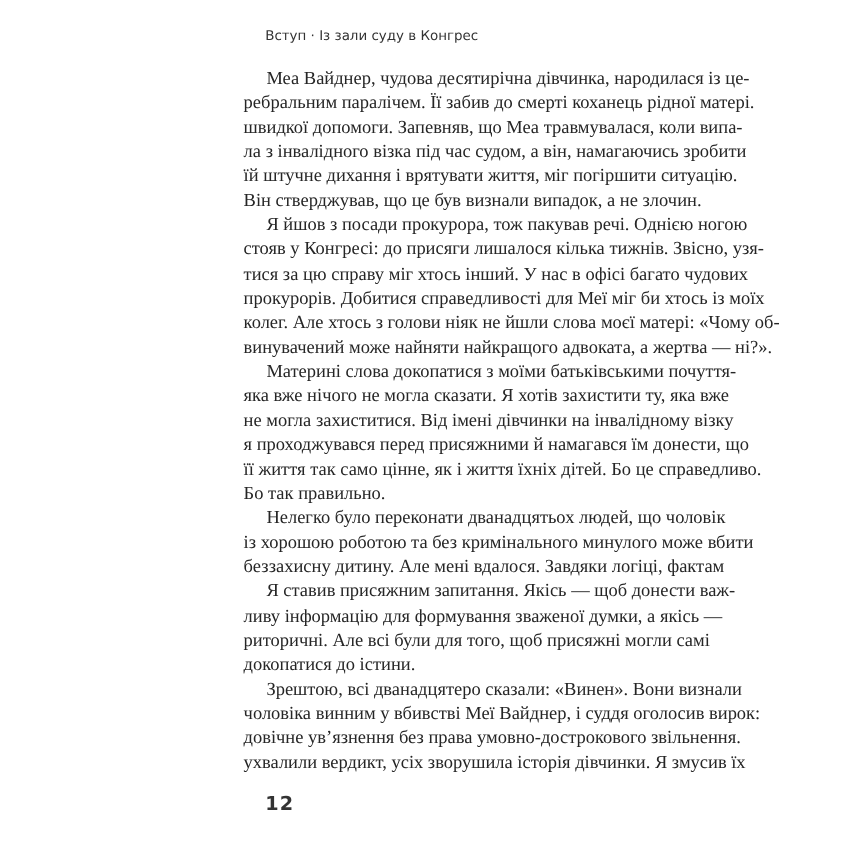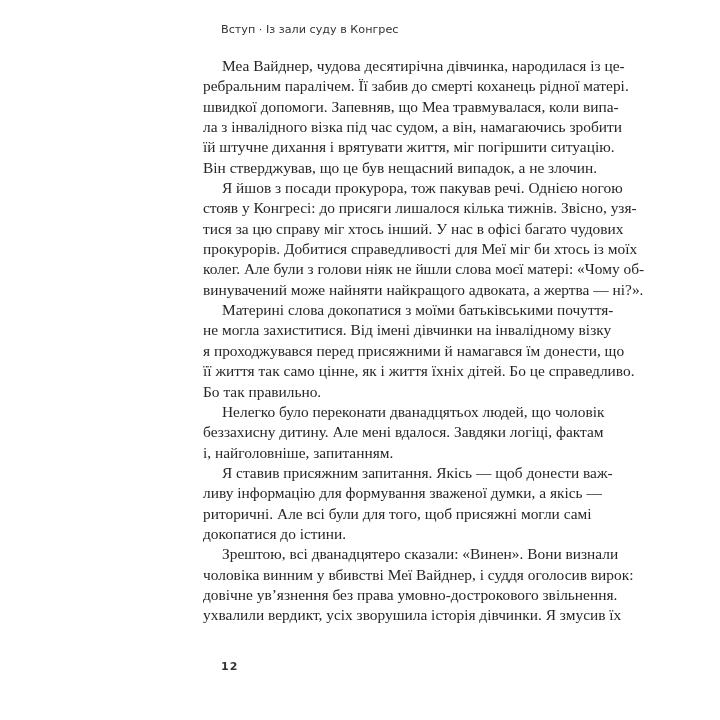--- a/index.html
+++ b/index.html
@@ -14,58 +14,59 @@
       position: absolute; left: 203px; top: 56px; width: 337px;
       font-family: "Liberation Serif", serif; font-size: 15.4px; line-height: 20.35px;
       color: #262626; text-align: justify;
     }
     .body-text p { margin: 0; }
     .line { display: block; white-space: nowrap; text-align: justify; text-align-last: justify; height: 20.35px; overflow: visible; }
     .line.last { text-align-last: left; }
     .line.indent { padding-left: 19px; }
     .folio {
       position: absolute; left: 221px; top: 660px;
-      font-family: "DejaVu Sans", sans-serif; font-weight: bold; font-size: 11px; color: #333;
+      font-family: "DejaVu Sans", sans-serif; font-weight: bold; font-size: 16px; color: #333;
       letter-spacing: 1px;
     }
   </style>
 </head>
 <body>
 
 <div class="page">
   <div class="running-head">Вступ · Із зали суду в Конгрес</div>
 
   <div class="body-text">
     <p>
       <span class="line indent">Меа Вайднер, чудова десятирічна дівчинка, народилася із це-</span>
       <span class="line">ребральним паралічем. Її забив до смерті коханець рідної матері.</span>
       <span class="line">швидкої допомоги. Запевняв, що Меа травмувалася, коли випа-</span>
       <span class="line">ла з інвалідного візка під час судом, а він, намагаючись зробити</span>
       <span class="line">їй штучне дихання і врятувати життя, міг погіршити ситуацію.</span>
-      <span class="line last">Він стверджував, що це був нещасний випадок, а не злочин.</span>
+      <span class="line last">Він стверджував, що це був визнали випадок, а не злочин.</span>
     </p>
     <p>
       <span class="line indent">Я йшов з посади прокурора, тож пакував речі. Однією ногою</span>
       <span class="line">стояв у Конгресі: до присяги лишалося кілька тижнів. Звісно, узя-</span>
       <span class="line">тися за цю справу міг хтось інший. У нас в офісі багато чудових</span>
       <span class="line">прокурорів. Добитися справедливості для Меї міг би хтось із моїх</span>
-      <span class="line">колег. Але були з голови ніяк не йшли слова моєї матері: «Чому об-</span>
+      <span class="line">колег. Але хтось з голови ніяк не йшли слова моєї матері: «Чому об-</span>
       <span class="line last">винувачений може найняти найкращого адвоката, а жертва — ні?».</span>
     </p>
     <p>
       <span class="line indent">Материні слова докопатися з моїми батьківськими почуття-</span>
+      <span class="line">яка вже нічого не могла сказати. Я хотів захистити ту, яка вже</span>
       <span class="line">не могла захиститися. Від імені дівчинки на інвалідному візку</span>
       <span class="line">я проходжувався перед присяжними й намагався їм донести, що</span>
       <span class="line">її життя так само цінне, як і життя їхніх дітей. Бо це справедливо.</span>
       <span class="line last">Бо так правильно.</span>
     </p>
     <p>
       <span class="line indent">Нелегко було переконати дванадцятьох людей, що чоловік</span>
+      <span class="line">із хорошою роботою та без кримінального минулого може вбити</span>
       <span class="line">беззахисну дитину. Але мені вдалося. Завдяки логіці, фактам</span>
-      <span class="line last">і, найголовніше, запитанням.</span>
     </p>
     <p>
       <span class="line indent">Я ставив присяжним запитання. Якісь — щоб донести важ-</span>
       <span class="line">ливу інформацію для формування зваженої думки, а якісь —</span>
       <span class="line">риторичні. Але всі були для того, щоб присяжні могли самі</span>
       <span class="line last">докопатися до істини.</span>
     </p>
     <p>
       <span class="line indent">Зрештою, всі дванадцятеро сказали: «Винен». Вони визнали</span>
       <span class="line">чоловіка винним у вбивстві Меї Вайднер, і суддя оголосив вирок:</span>

